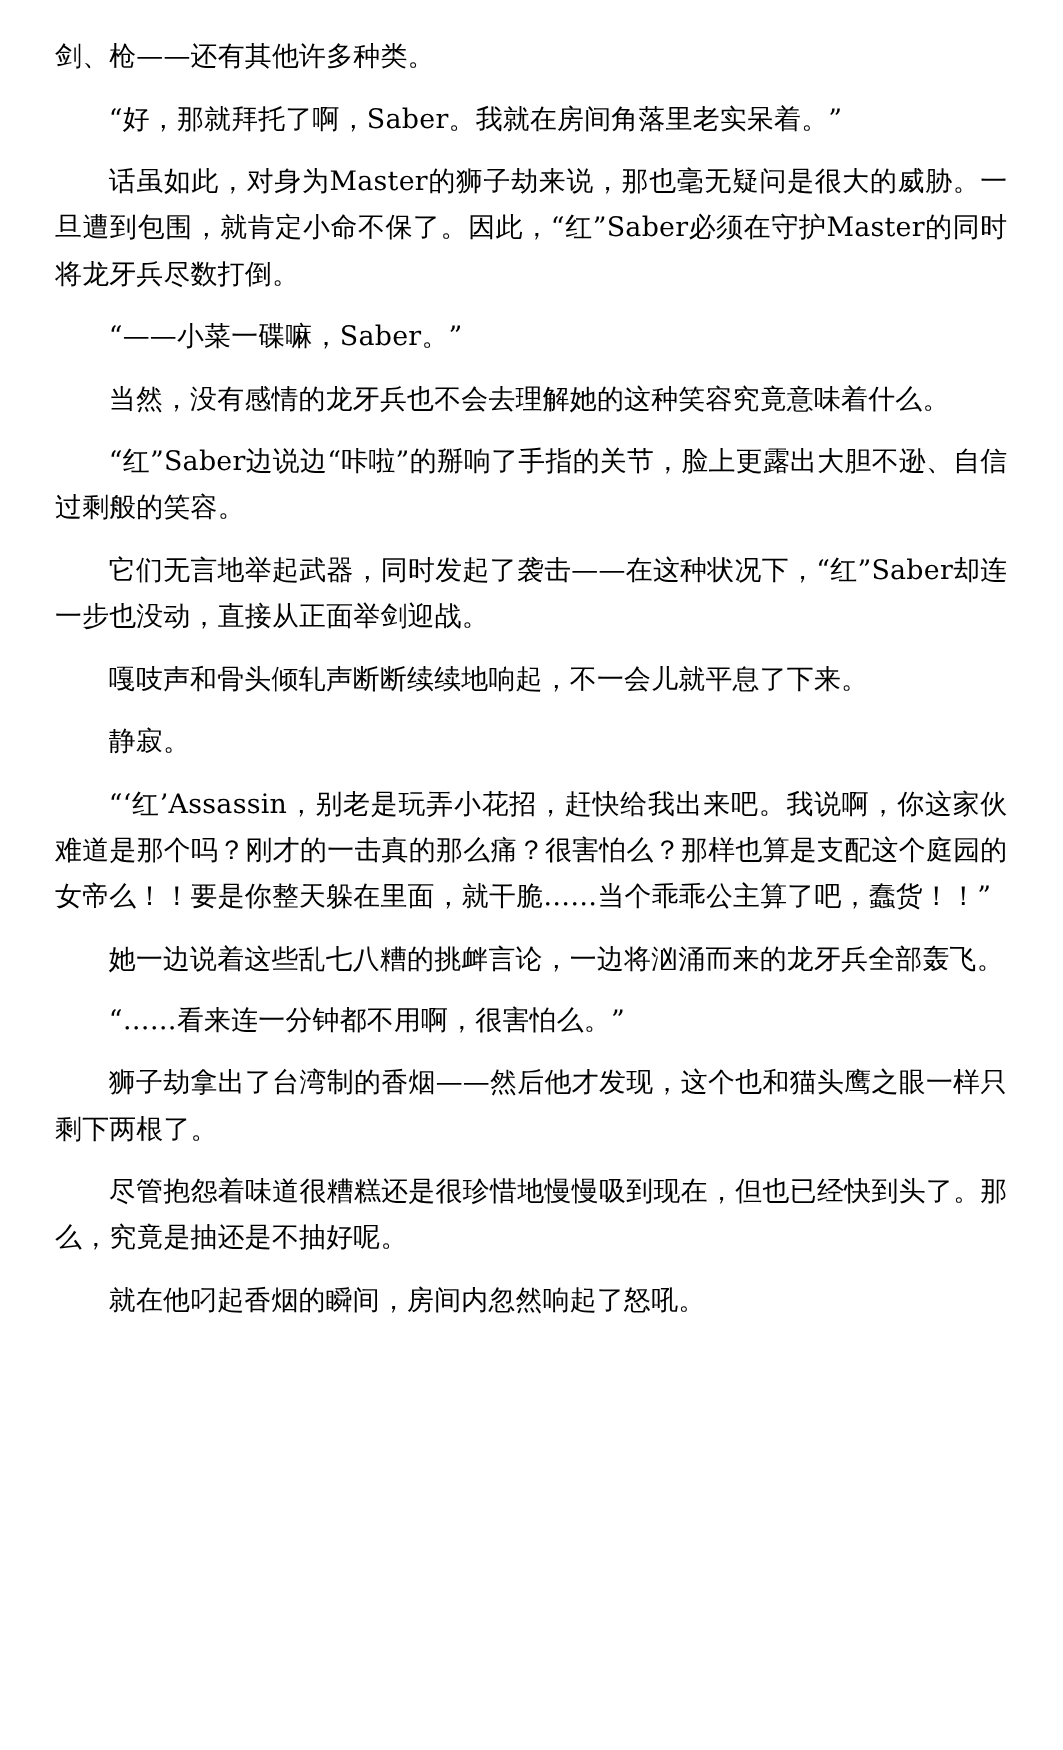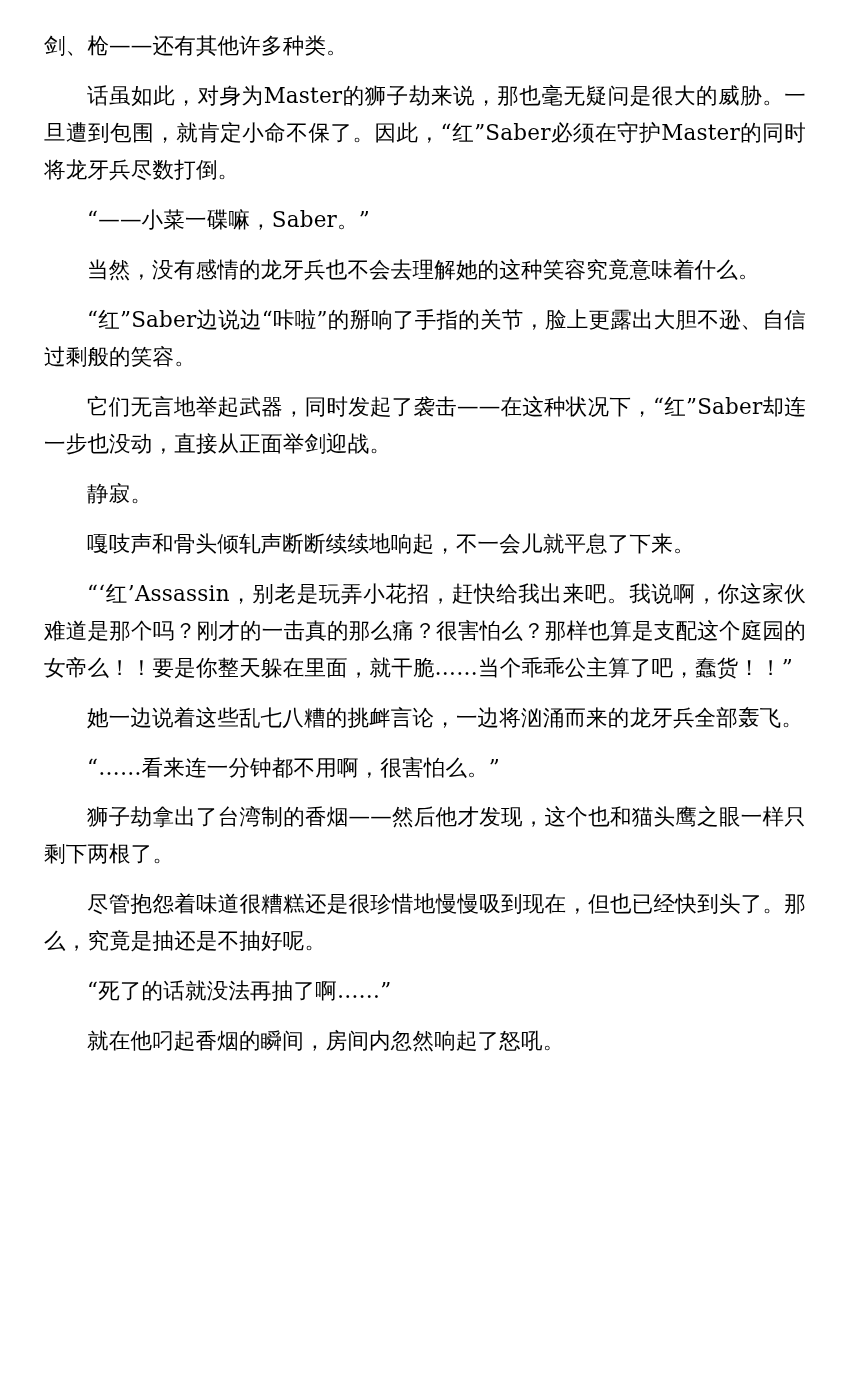--- a/index.html
+++ b/index.html
@@ -35,28 +35,28 @@
   .noindent {
     text-indent: 0;
   }
 </style>
 </head>
 <body>
 
 <div id="page">
 
   <p class="para noindent">剑、枪——还有其他许多种类。</p>
+  <p class="para indent">“好，那就拜托了啊，Saber。我就在房间角落里老实呆着。”</p>
   <p class="para indent">话虽如此，对身为Master的狮子劫来说，那也毫无疑问是很大的威胁。一旦遭到包围，就肯定小命不保了。因此，“红”Saber必须在守护Master的同时将龙牙兵尽数打倒。</p>
   <p class="para indent">“——小菜一碟嘛，Saber。”</p>
   <p class="para indent">当然，没有感情的龙牙兵也不会去理解她的这种笑容究竟意味着什么。</p>
   <p class="para indent">“红”Saber边说边“咔啦”的掰响了手指的关节，脸上更露出大胆不逊、自信过剩般的笑容。</p>
   <p class="para indent">它们无言地举起武器，同时发起了袭击——在这种状况下，“红”Saber却连一步也没动，直接从正面举剑迎战。</p>
+  <p class="para indent">嘎吱声和骨头倾轧声断断续续地响起，不一会儿就平息了下来。</p>
   <p class="para indent">静寂。</p>
-  <p class="para indent">嘎吱声和骨头倾轧声断断续续地响起，不一会儿就平息了下来。</p>
   <p class="para indent">“‘红’Assassin，别老是玩弄小花招，赶快给我出来吧。我说啊，你这家伙难道是那个吗？刚才的一击真的那么痛？很害怕么？那样也算是支配这个庭园的女帝么！！要是你整天躲在里面，就干脆……当个乖乖公主算了吧，蠢货！！”</p>
   <p class="para indent">她一边说着这些乱七八糟的挑衅言论，一边将汹涌而来的龙牙兵全部轰飞。</p>
   <p class="para indent">“……看来连一分钟都不用啊，很害怕么。”</p>
   <p class="para indent">狮子劫拿出了台湾制的香烟——然后他才发现，这个也和猫头鹰之眼一样只剩下两根了。</p>
   <p class="para indent">尽管抱怨着味道很糟糕还是很珍惜地慢慢吸到现在，但也已经快到头了。那么，究竟是抽还是不抽好呢。</p>
-  <p class="para indent">“死了的话就没法再抽了啊……”</p>
   <p class="para indent">就在他叼起香烟的瞬间，房间内忽然响起了怒吼。</p>
 
 </div>
 
 </body></html>

